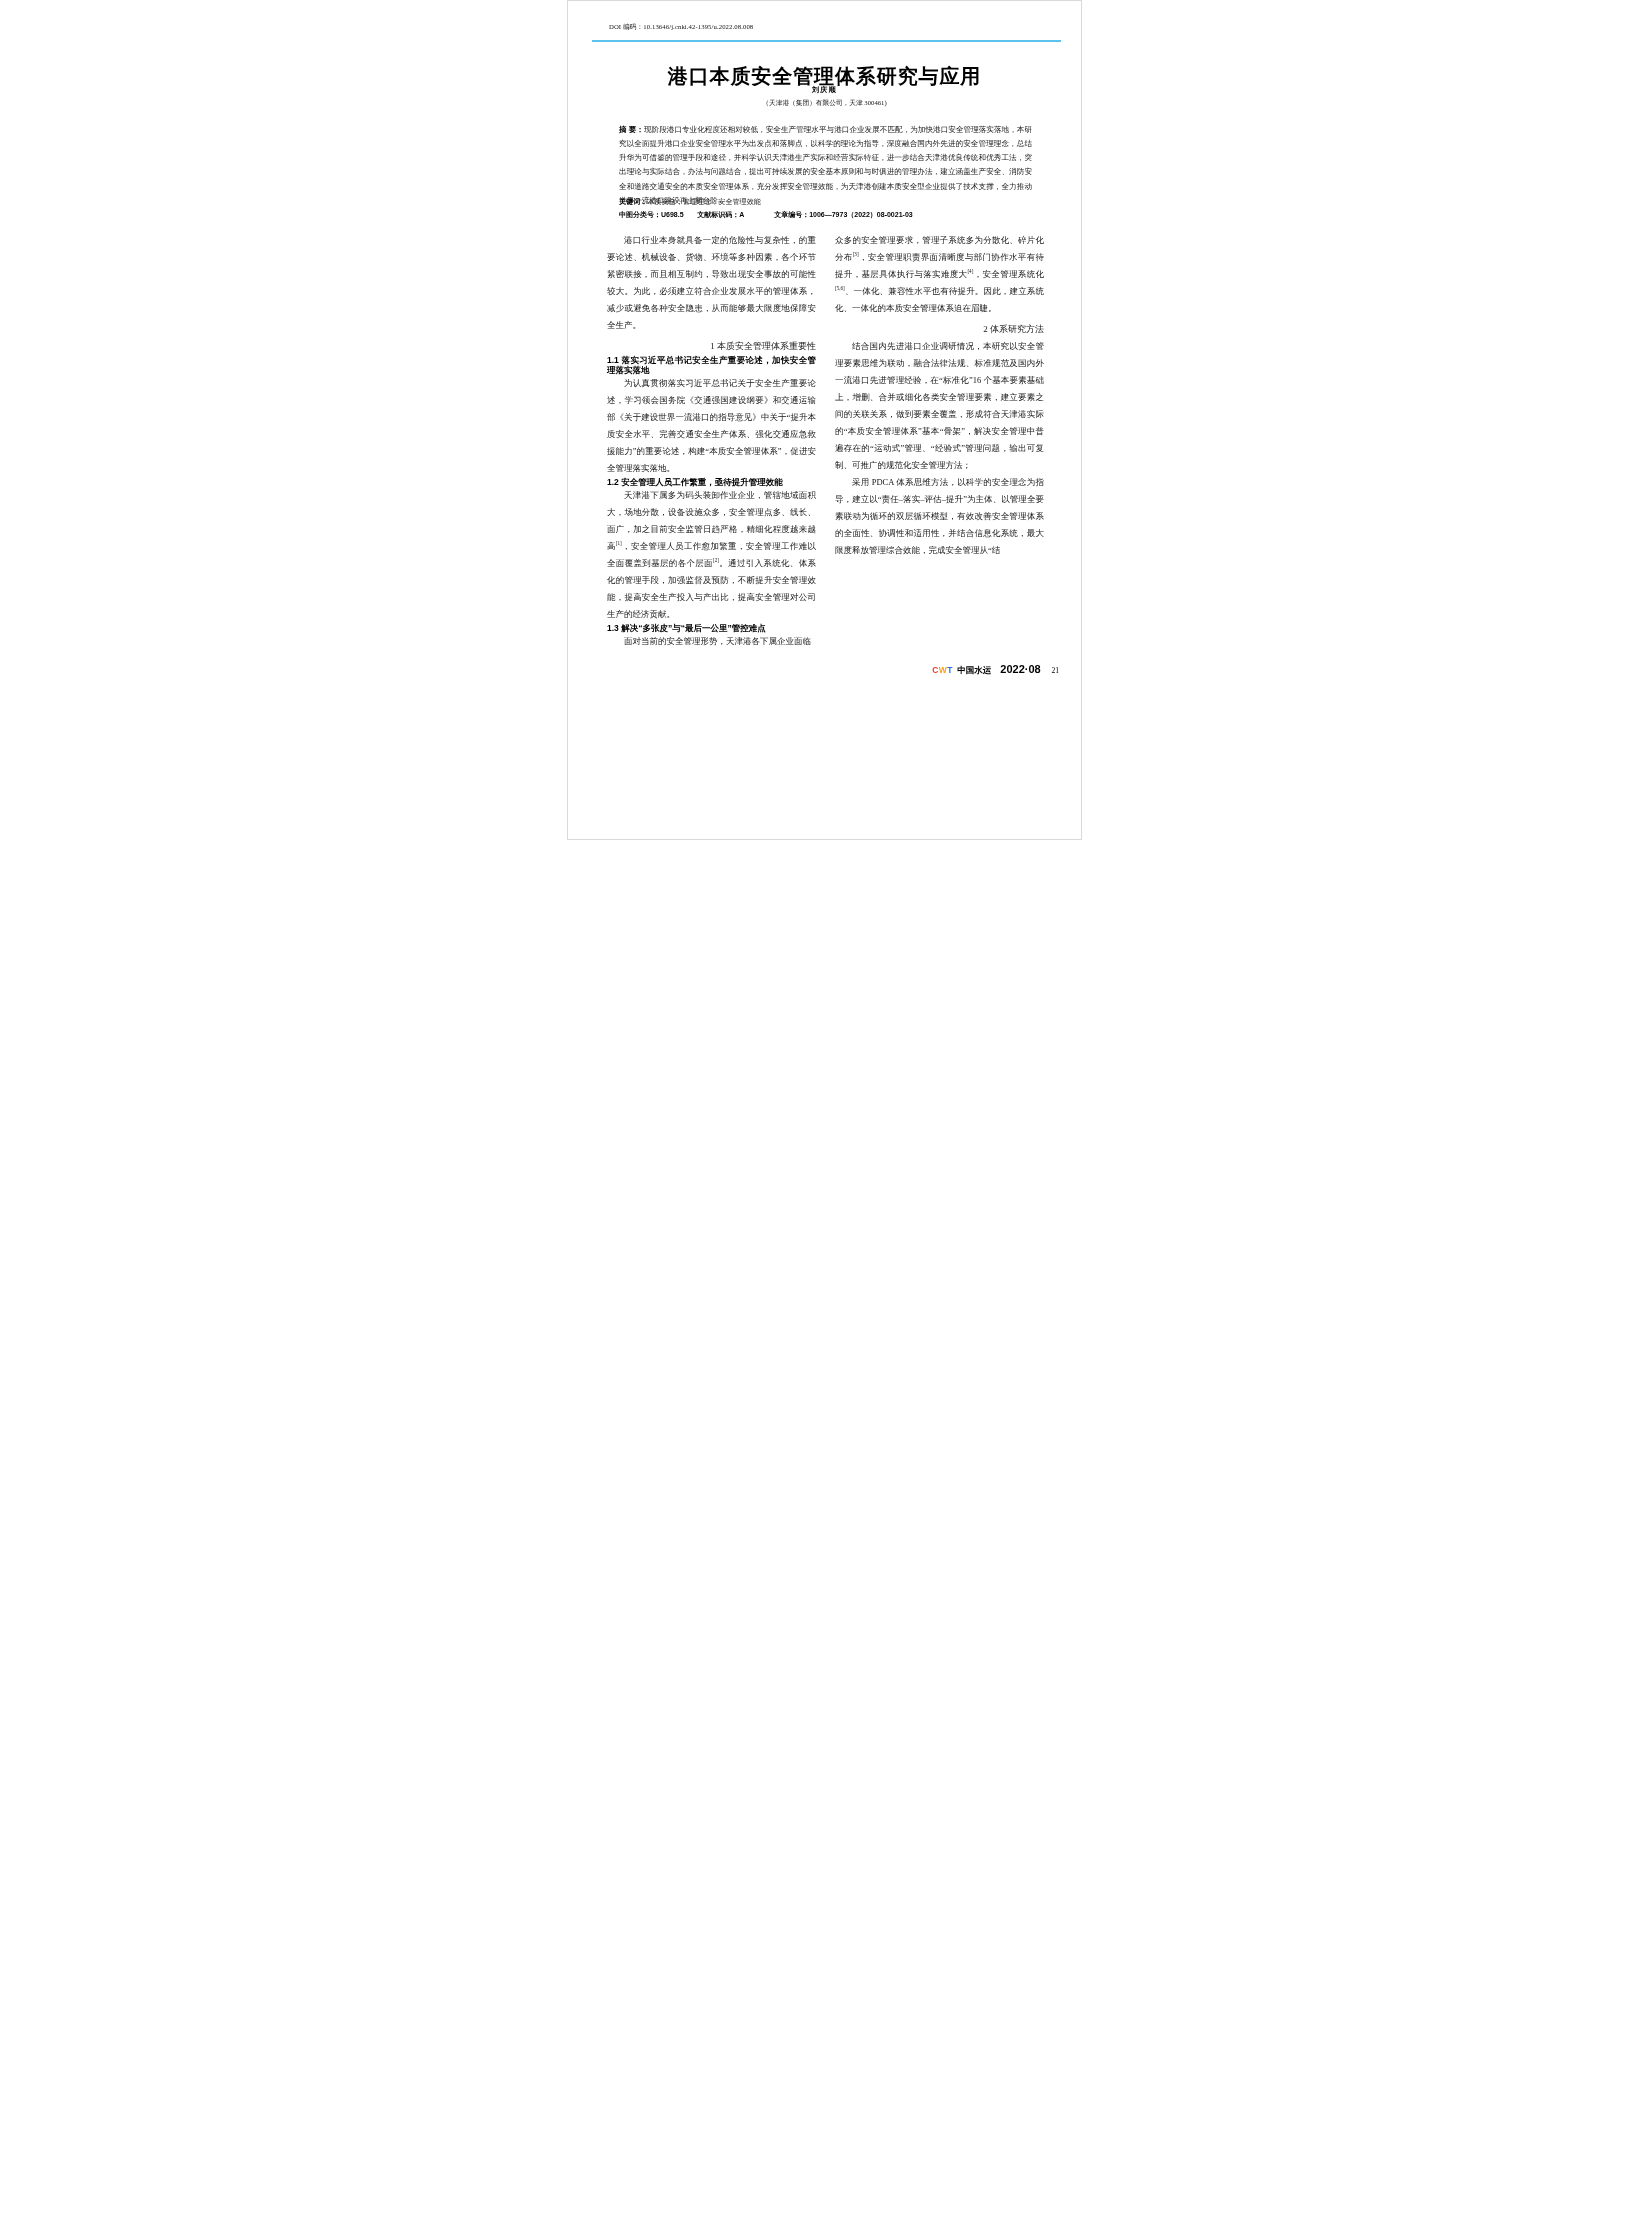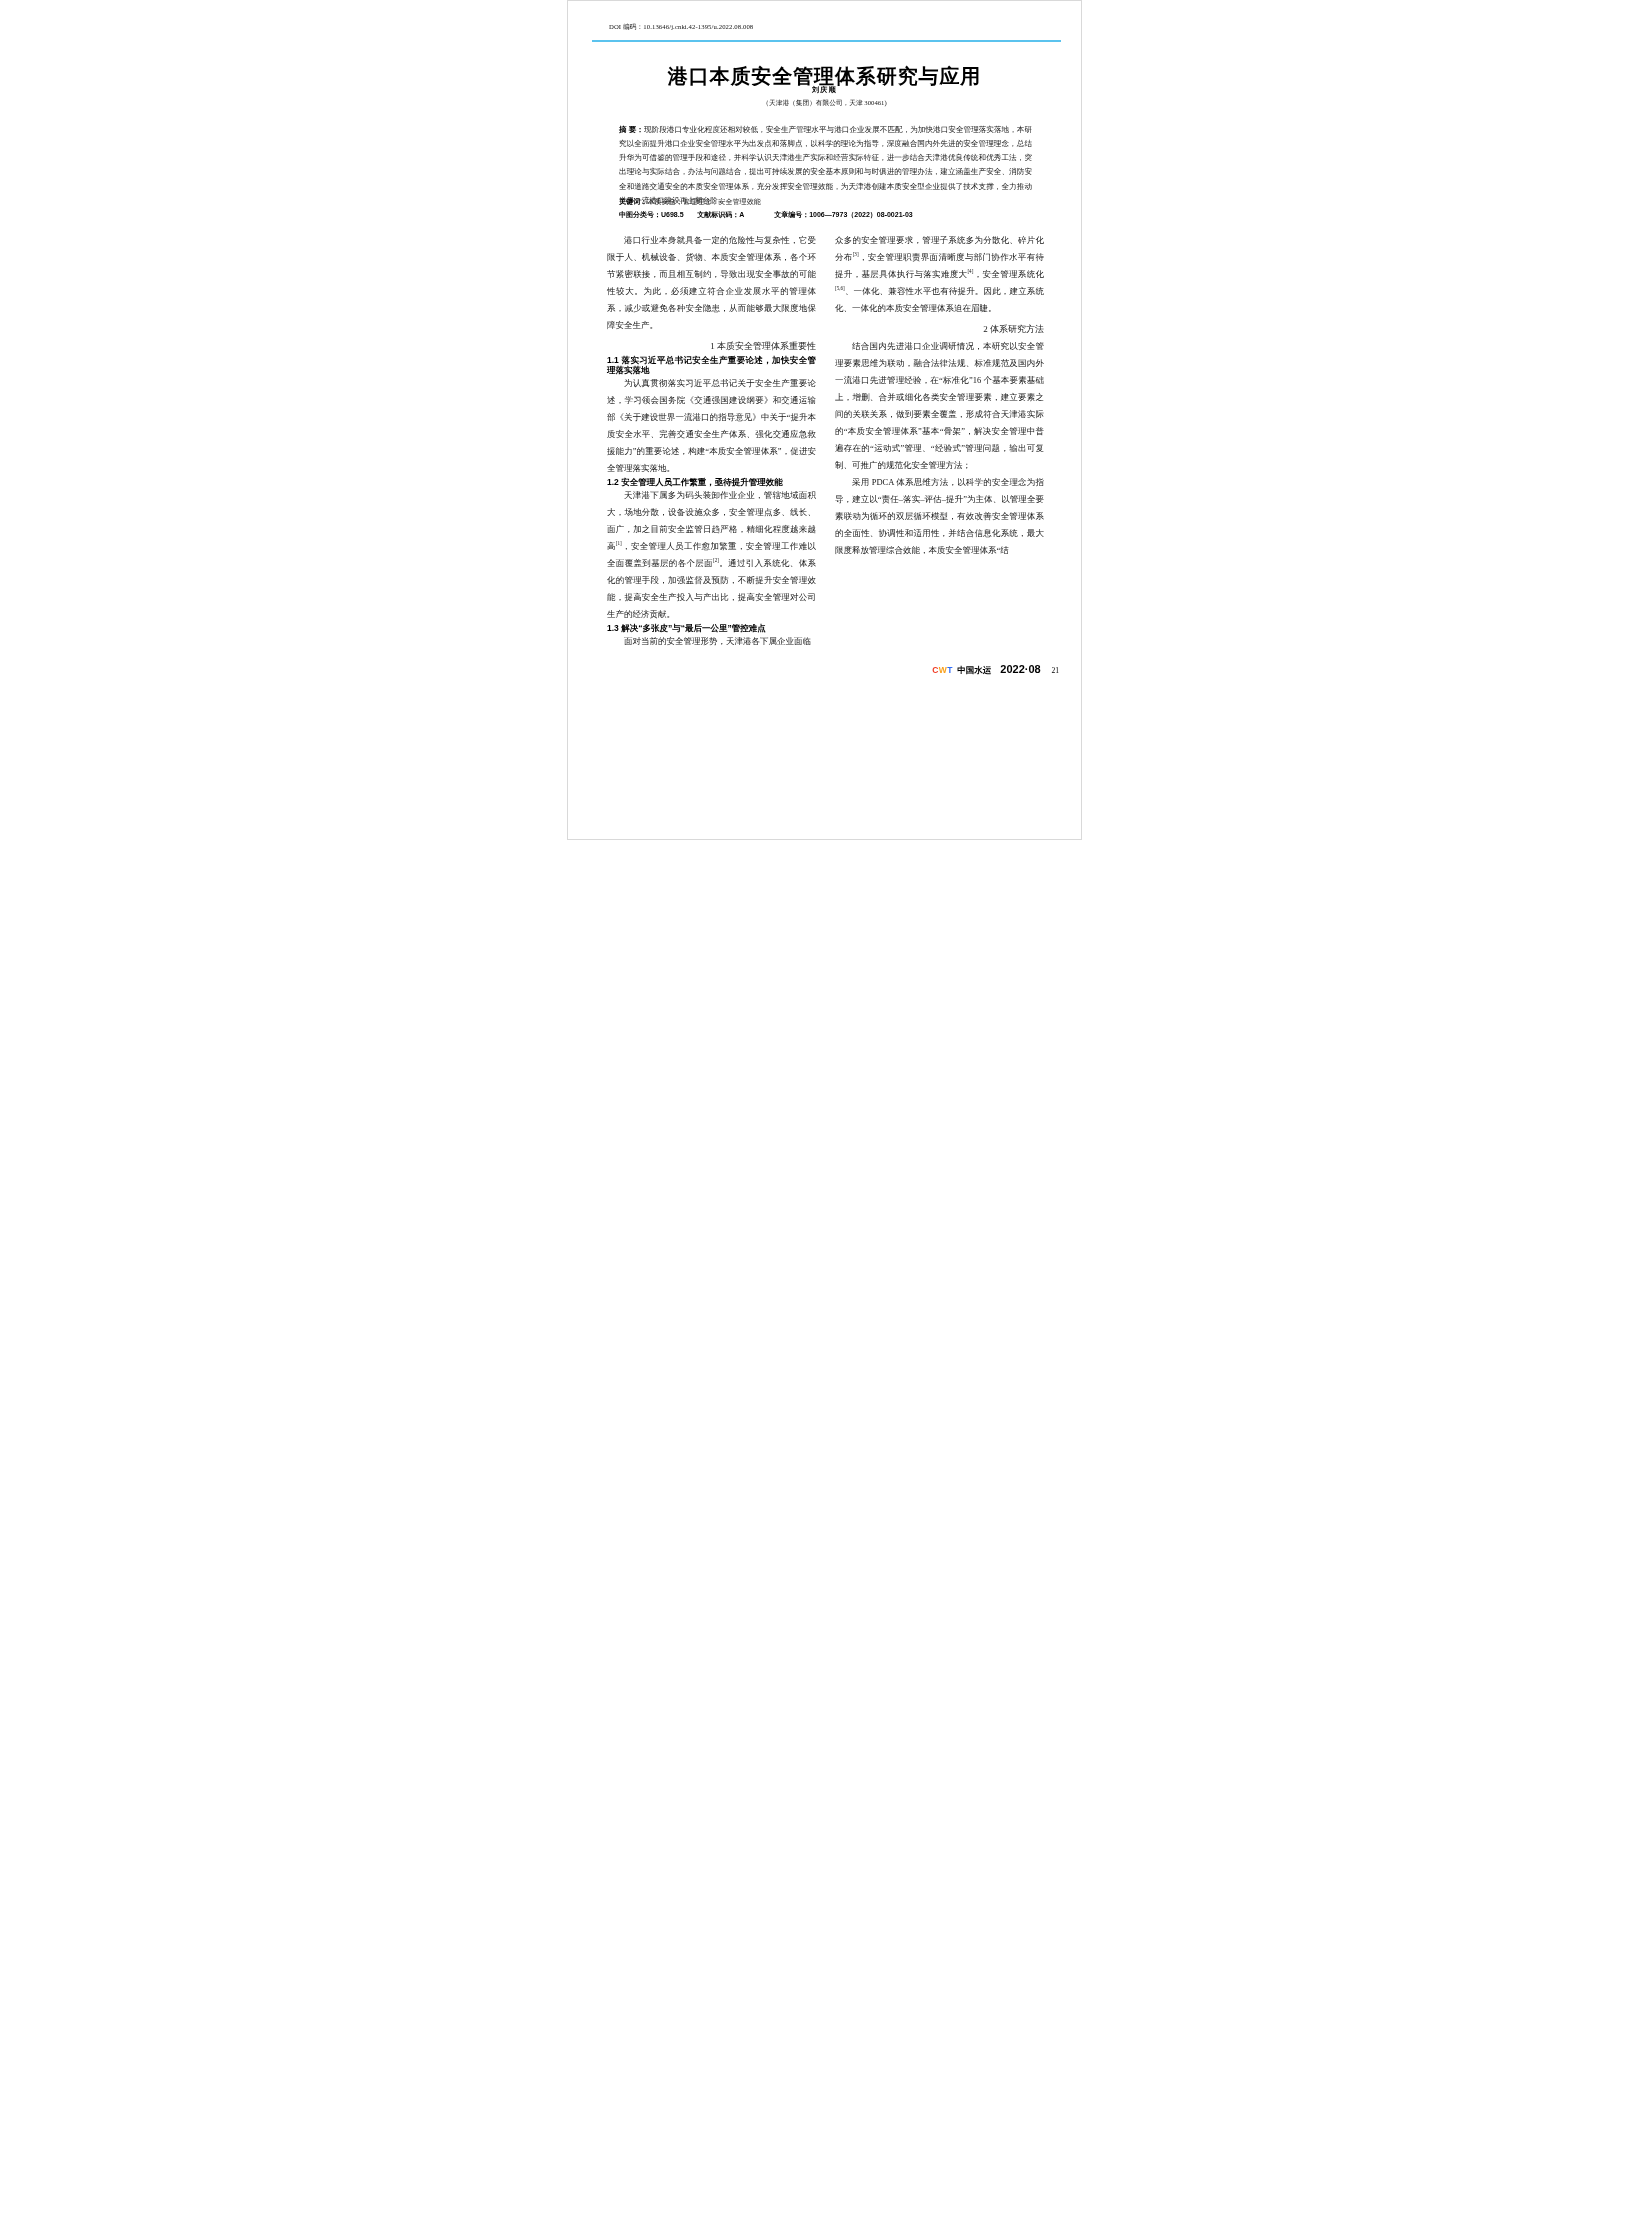--- a/index.html
+++ b/index.html
@@ -106,35 +106,35 @@
 
   <div class="classification">
     <span class="seg-clc">中图分类号：U698.5</span>
     <span class="seg-code">文献标识码：A</span>
     <span class="seg-id">文章编号：1006—7973（2022）08-0021-03</span>
   </div>
 
   <div class="columns">
 
     <div class="col">
-      <p class="body-p">港口行业本身就具备一定的危险性与复杂性，它受限于人、机械设备、货物、本质安全管理体系，各个环节紧密联接，而且相互制约，导致出现安全事故的可能性较大。为此，必须建立符合企业发展水平的管理体系，减少或避免各种安全隐患，从而能够最大限度地保障安全生产。</p>
+      <p class="body-p">港口行业本身就具备一定的危险性与复杂性，的重要论述、机械设备、货物、环境等多种因素，各个环节紧密联接，而且相互制约，导致出现安全事故的可能性较大。为此，必须建立符合企业发展水平的管理体系，减少或避免各种安全隐患，从而能够最大限度地保障安全生产。</p>
       <div class="sec-h">1  本质安全管理体系重要性</div>
       <div class="sub-h">1.1 落实习近平总书记安全生产重要论述，加快安全管理落实落地</div>
       <p class="body-p">为认真贯彻落实习近平总书记关于安全生产重要论述，学习领会国务院《交通强国建设纲要》和交通运输部《关于建设世界一流港口的指导意见》中关于“提升本质安全水平、完善交通安全生产体系、强化交通应急救援能力”的重要论述，构建“本质安全管理体系”，促进安全管理落实落地。</p>
       <div class="sub-h">1.2 安全管理人员工作繁重，亟待提升管理效能</div>
       <p class="body-p">天津港下属多为码头装卸作业企业，管辖地域面积大，场地分散，设备设施众多，安全管理点多、线长、面广，加之目前安全监管日趋严格，精细化程度越来越高<sup>[1]</sup>，安全管理人员工作愈加繁重，安全管理工作难以全面覆盖到基层的各个层面<sup>[2]</sup>。通过引入系统化、体系化的管理手段，加强监督及预防，不断提升安全管理效能，提高安全生产投入与产出比，提高安全管理对公司生产的经济贡献。</p>
       <div class="sub-h">1.3 解决“多张皮”与“最后一公里”管控难点</div>
       <p class="body-p">面对当前的安全管理形势，天津港各下属企业面临</p>
     </div>
 
     <div class="col">
       <p class="body-p no-indent">众多的安全管理要求，管理子系统多为分散化、碎片化分布<sup>[3]</sup>，安全管理职责界面清晰度与部门协作水平有待提升，基层具体执行与落实难度大<sup>[4]</sup>，安全管理系统化<sup>[5,6]</sup>、一体化、兼容性水平也有待提升。因此，建立系统化、一体化的本质安全管理体系迫在眉睫。</p>
       <div class="sec-h">2  体系研究方法</div>
       <p class="body-p">结合国内先进港口企业调研情况，本研究以安全管理要素思维为联动，融合法律法规、标准规范及国内外一流港口先进管理经验，在“标准化”16 个基本要素基础上，增删、合并或细化各类安全管理要素，建立要素之间的关联关系，做到要素全覆盖，形成符合天津港实际的“本质安全管理体系”基本“骨架”，解决安全管理中普遍存在的“运动式”管理、“经验式”管理问题，输出可复制、可推广的规范化安全管理方法；</p>
-      <p class="body-p">采用 PDCA 体系思维方法，以科学的安全理念为指导，建立以“责任–落实–评估–提升”为主体、以管理全要素联动为循环的双层循环模型，有效改善安全管理体系的全面性、协调性和适用性，并结合信息化系统，最大限度释放管理综合效能，本质安全管理体系“结</p>
+      <p class="body-p">采用 PDCA 体系思维方法，以科学的安全理念为指导，建立以“责任–落实–评估–提升”为主体、以管理全要素联动为循环的双层循环模型，有效改善安全管理体系的全面性、协调性和适用性，并结合信息化系统，最大限度释放管理综合效能，完成安全管理从“结</p>
     </div>
 
   </div>
 
   <div class="footer">
     <span class="cwt"><span style="color: rgb(240, 59, 36);">C</span><span style="color: rgb(249, 160, 27);">W</span><span style="color: rgb(46, 107, 246);">T</span></span>
     <span class="journal">中国水运</span>
     <span class="issue">2022·08</span>
     <span class="pageno">21</span>
   </div>

